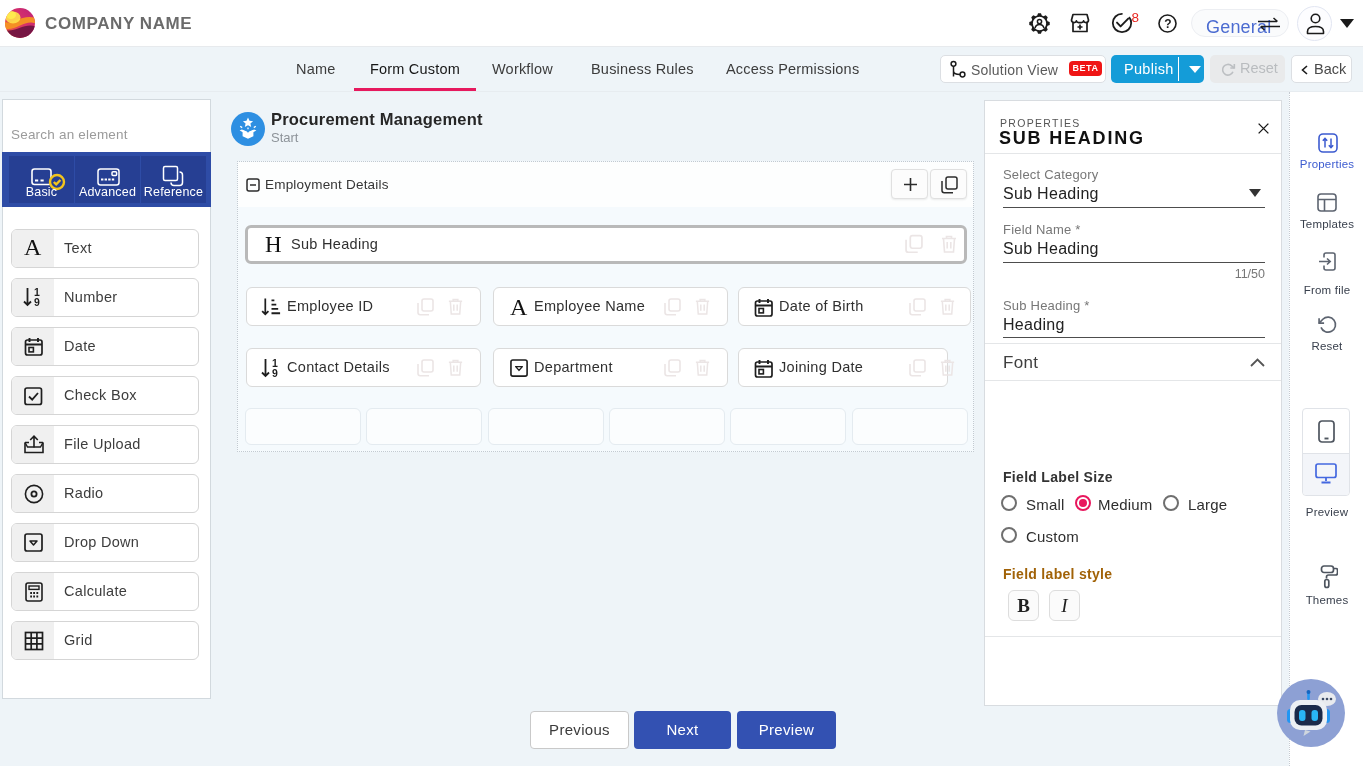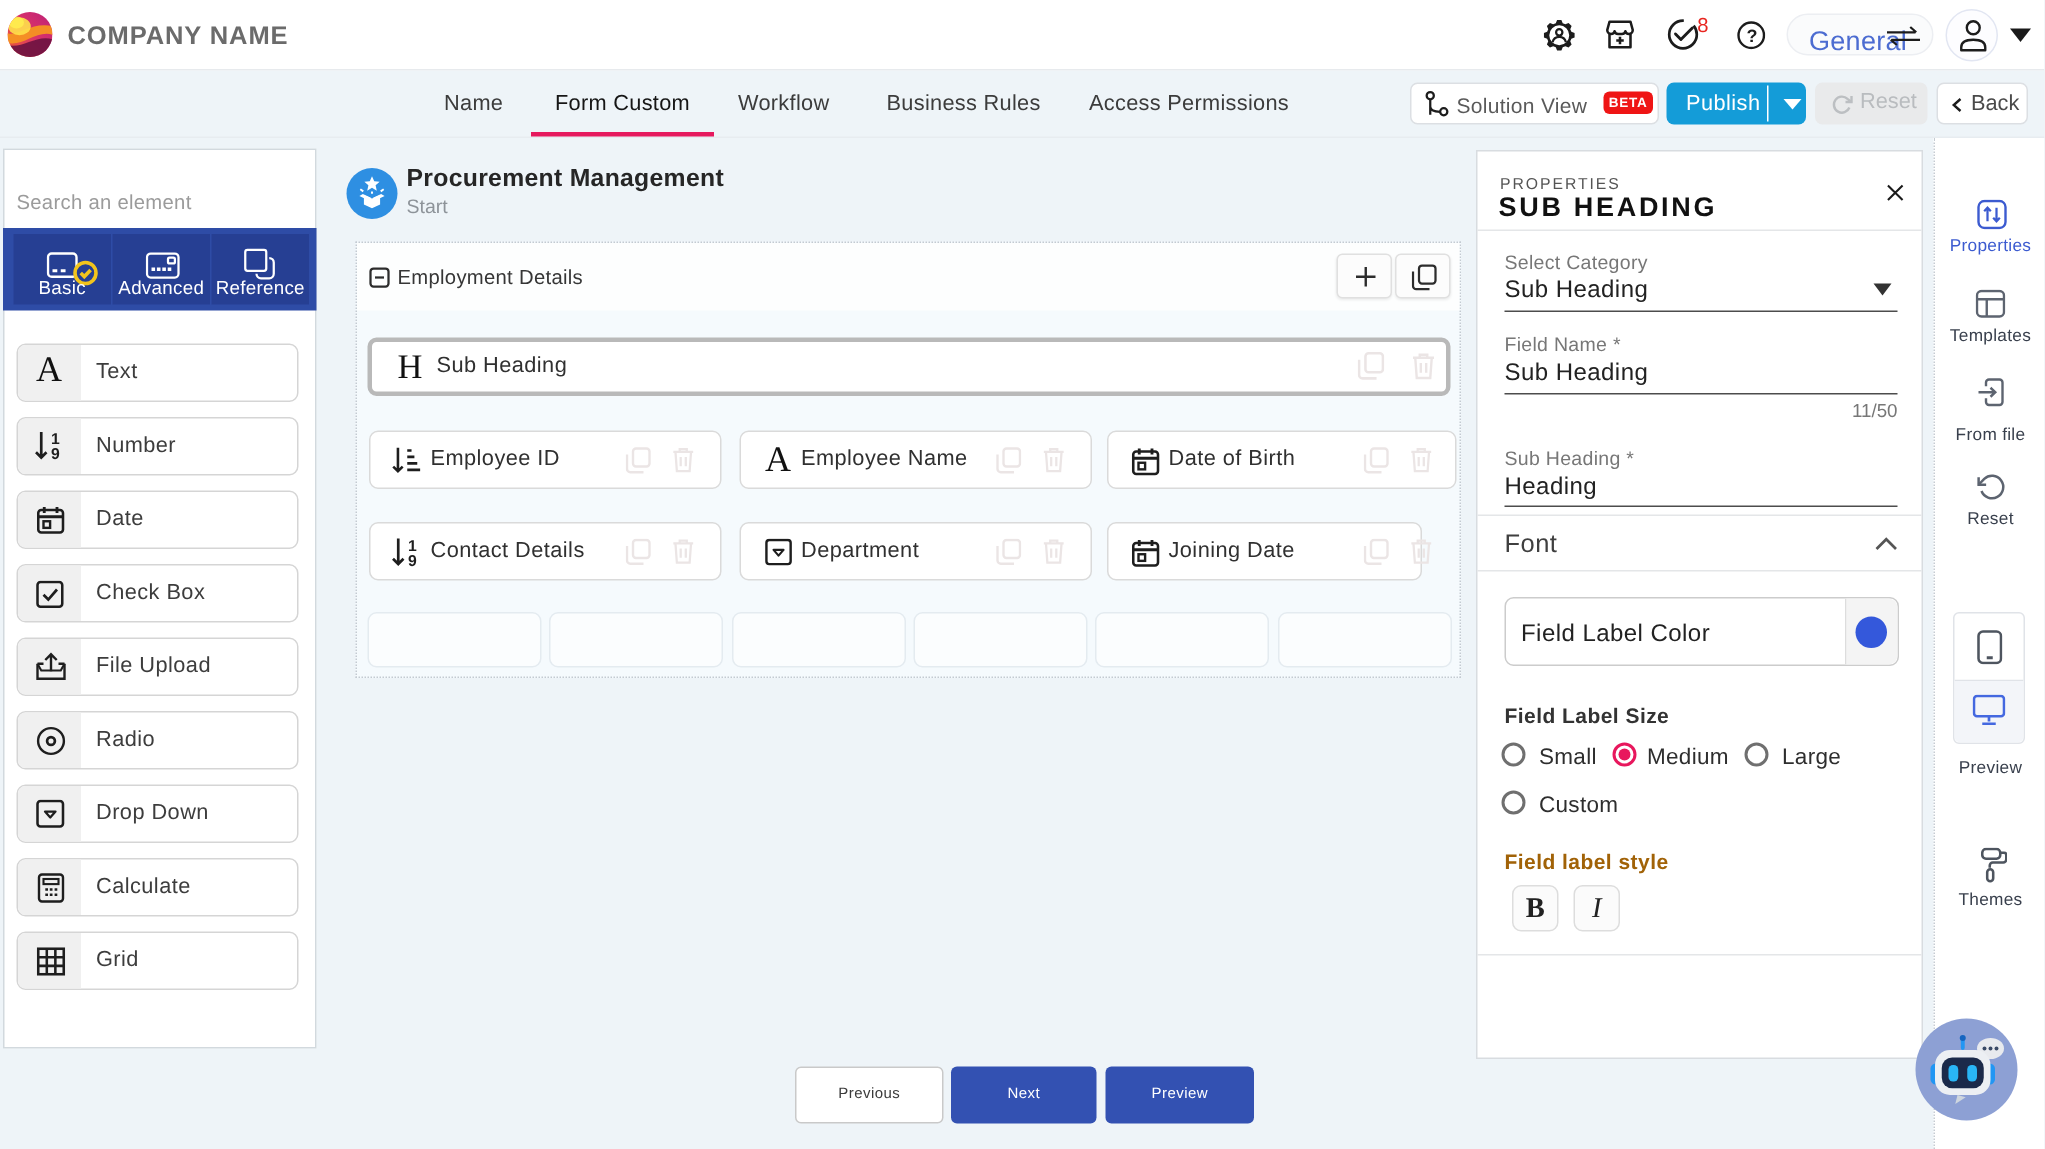--- a/index.html
+++ b/index.html
@@ -53,21 +53,21 @@
   .sq-btn { position:absolute; top:7px; width:37px; height:30px; background:#fcfcfc; border:1px solid #e0e0e0; border-radius:4px; box-shadow:0 1px 2px rgba(0,0,0,.08); }
   .fieldcard { position:absolute; height:39px; background:#fff; border:1px solid #dadada; border-radius:6px; }
   .fieldcard .lb { position:absolute; left:40px; top:10px; font-size:14.5px; color:#303030; letter-spacing:.3px; }
   .subheading { position:absolute; left:7px; top:63px; width:722px; height:39px; background:#fff; border:3px solid #b9b9b9; border-radius:6px; }
   .ph { position:absolute; height:37px; width:116px; background:#fbfdfe; border:1px solid #e4ebf0; border-radius:6px; top:246px; }
   .serifA { position:absolute; font-family:"Liberation Serif", serif; font-size:24px; color:#111; }
   .serifH { position:absolute; font-family:"Liberation Serif", serif; font-size:23px; color:#111; }
   .lb2 { position:absolute; top:8px; font-size:14.5px; color:#303030; letter-spacing:.3px; }
   .act { position:absolute; }
 
-  .botbtn { position:absolute; left:530px; top:711px; width:99px; height:38px; background:#fff; border:1px solid #c9c9c9; border-radius:4px; font-size:10px; color:#3b3b3b; text-align:center; line-height:36px; letter-spacing:.3px; }
+  .botbtn { position:absolute; left:530px; top:711px; width:99px; height:38px; background:#fff; border:1px solid #c9c9c9; border-radius:4px; font-size:15px; color:#3b3b3b; text-align:center; line-height:36px; letter-spacing:.3px; }
   .botbtn.blue { background:#3351b2; color:#fff; border:none; line-height:38px; }
 
   
   .props { position:absolute; left:984px; top:100px; width:298px; height:606px; background:#fff; border:1px solid #d8dce0; }
   .p-eyebrow { position:absolute; left:15px; top:16px; font-size:10.5px; color:#555; letter-spacing:1.3px; }
   .p-title { position:absolute; left:14px; top:27px; font-size:18px; font-weight:bold; color:#111; letter-spacing:1.8px; }
   .p-close { position:absolute; left:272px; top:21px; width:13px; height:13px; }
   .p-div { position:absolute; left:0; width:100%; height:1px; background:#e4e6e8; }
   .p-label { position:absolute; left:18px; font-size:13px; color:#777; letter-spacing:.2px; }
   .p-value { position:absolute; left:18px; font-size:16px; color:#222; letter-spacing:.3px; }
@@ -463,25 +463,20 @@
   <div class="p-value" style="top:215px">Heading</div>
   <div class="p-line" style="top:236px"></div>
 
   <div class="p-div" style="top:242px"></div>
   <div class="p-value" style="top:252px;font-size:17px;color:#3f3f3f">Font</div>
   <svg class="abs" style="left:265px;top:257px" width="15" height="9" viewBox="0 0 15 9" fill="none" stroke="#555" stroke-width="1.8">
       <path d="M1 8 L7.5 1.5 L14 8"></path>
     </svg>
   <div class="p-div" style="top:279px"></div>
 
-  <div class="flc-box">
-    <div class="cell"></div>
-    <div class="dot"></div>
-    <span class="abs" style="left:10px;top:15px;font-size:16px;color:#222;letter-spacing:.3px">Field Label Color</span>
-  </div>
 
   <div class="p-value" style="top:368px;font-size:14px;font-weight:bold;color:#333">Field Label Size</div>
   <div class="radio" style="left:16px;top:394px"></div>
   <div class="r-lbl" style="left:41px;top:395px">Small</div>
   <div class="radio sel" style="left:90px;top:394px"></div>
   <div class="r-lbl" style="left:113px;top:395px">Medium</div>
   <div class="radio" style="left:178px;top:394px"></div>
   <div class="r-lbl" style="left:203px;top:395px">Large</div>
   <div class="radio" style="left:16px;top:426px"></div>
   <div class="r-lbl" style="left:41px;top:427px">Custom</div>

